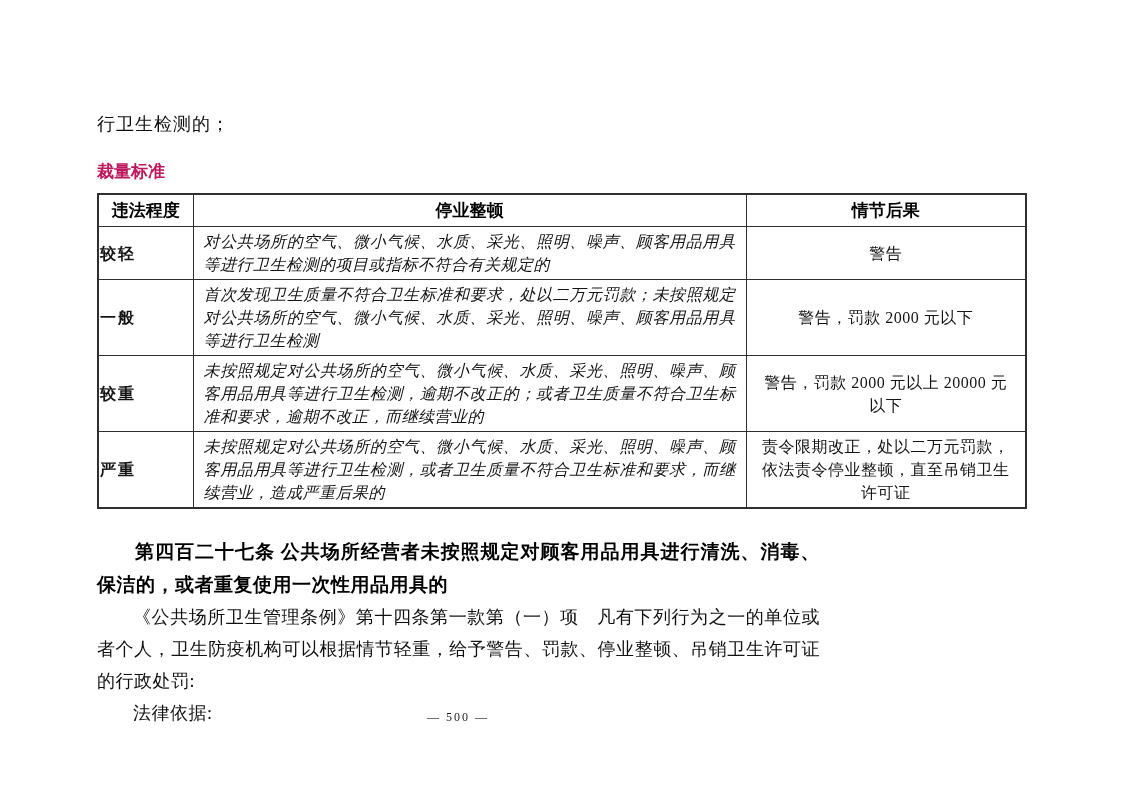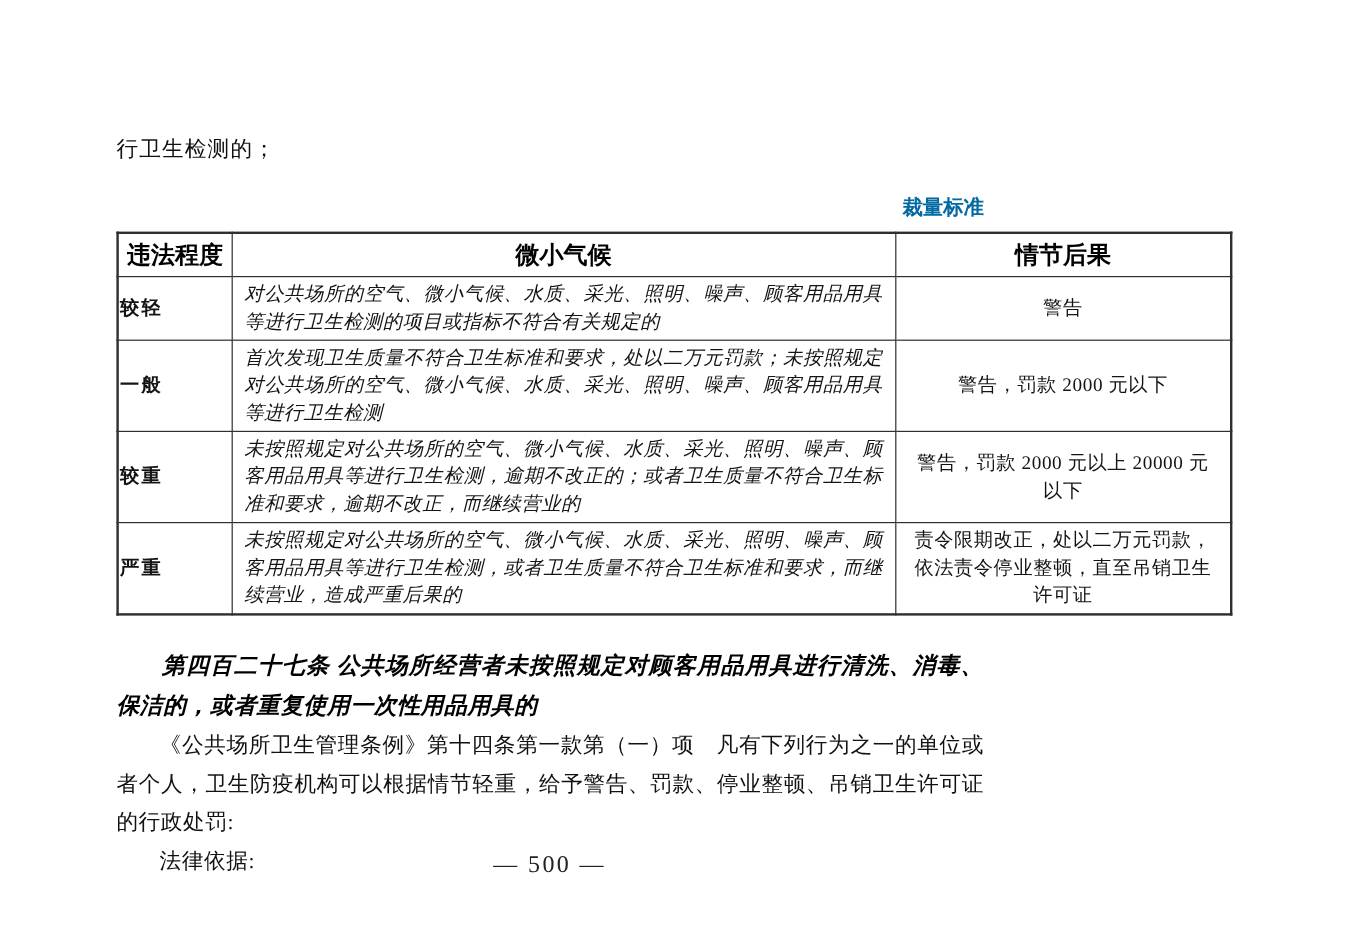--- a/index.html
+++ b/index.html
@@ -22,39 +22,39 @@
     padding: 112px 96px 0 97px;
     background: #ffffff;
   }
   .intro-line {
     font-size: 18px;
     line-height: 24px;
     letter-spacing: 1px;
   }
   .table-title {
     margin-top: 27px;
-    text-align: right;
-    font-family: Liberation Serif, serif;
+    text-align: left;
+    font-family: Liberation Mono, monospace;
     font-weight: bold;
     font-size: 17px;
     line-height: 20px;
-    color: #0369a1;
+    color: #be185d;
   }
   table.discretion-table {
     margin-top: 10px;
     width: 100%;
     border-collapse: collapse;
     border: 2px solid #2f2f2f;
     table-layout: fixed;
   }
   .discretion-table th {
     border: 1px solid #2f2f2f;
     font-family: "Liberation Sans", "DejaVu Sans", sans-serif;
     font-weight: bold;
-    font-size: 20px;
+    font-size: 17px;
     padding: 4px 4px;
     color: #000000;
     text-align: center;
   }
   .discretion-table td {
     border: 1px solid #2f2f2f;
     font-size: 16px;
     line-height: 23px;
     vertical-align: middle;
     color: #141414;
@@ -82,36 +82,35 @@
     margin-top: 26px;
   }
   .article-heading {
     font-weight: bold;
     font-size: 19px;
     line-height: 33px;
     text-indent: 2em;
     text-align: justify;
     color: #000000;
     letter-spacing: 0.5px;
-    font-style: italic;
   }
   .para {
     font-size: 18px;
     line-height: 32px;
     text-indent: 2em;
     text-align: justify;
     letter-spacing: 0.5px;
   }
   .page-footer {
     position: absolute;
     left: 0;
     right: 0;
     top: 710px;
     text-align: center;
-    font-size: 20px;
+    font-size: 12px;
     letter-spacing: 2px;
     color: #222222;
   }
 </style>
 </head>
 <body>
 
 <div class="page">
 
   <div class="intro-line">行卫生检测的；</div>
@@ -120,21 +119,21 @@
 
   <table class="discretion-table">
     <colgroup>
       <col class="col-level">
       <col class="col-detail">
       <col class="col-range">
     </colgroup>
     <thead>
       <tr>
         <th>违法程度</th>
-        <th>微小气候</th>
+        <th>停业整顿</th>
         <th>情节后果</th>
       </tr>
     </thead>
     <tbody>
       <tr>
         <td class="cell-level">较轻</td>
         <td class="cell-detail">对公共场所的空气、微小气候、水质、采光、照明、噪声、顾客用品用具等进行卫生检测的项目或指标不符合有关规定的</td>
         <td class="cell-range">警告</td>
       </tr>
       <tr>

